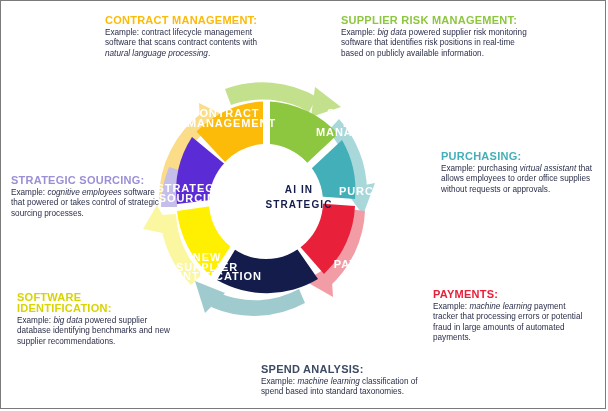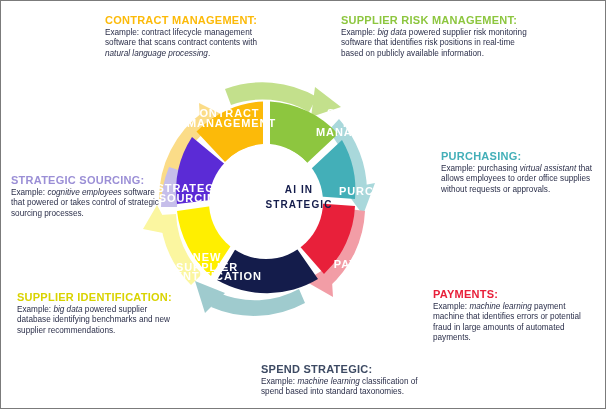--- a/index.html
+++ b/index.html
@@ -145,30 +145,30 @@
     <p class="body"><span>Example: purchasing </span><i>virtual assistant</i><span> that allows employees to order office supplies without requests or approvals.</span></p>
   </div>
 
   <div class="callout" style="left:340px;top:14px;width:192px;">
     <p class="title" style="color:#8DC63F;">SUPPLIER RISK MANAGEMENT:</p>
     <p class="body"><span>Example: </span><i>big data</i><span> powered supplier risk monitoring  software that identifies risk positions in real-time based on publicly available information.</span></p>
   </div>
 
   <div class="callout" style="left:432px;top:288px;width:158px;">
     <p class="title" style="color:#E8203A;">PAYMENTS:</p>
-    <p class="body"><span>Example: </span><i>machine learning</i><span> payment machine that identifies errors or potential fraud in large amounts of automated payments.</span></p>
+    <p class="body"><span>Example: </span><i>machine learning</i><span> payment tracker that processing errors or potential fraud in large amounts of automated payments.</span></p>
   </div>
 
   <div class="callout" style="left:260px;top:363px;width:180px;">
-    <p class="title" style="color:#3D4A63;">SPEND STRATEGIC:</p>
+    <p class="title" style="color:#3D4A63;">SPEND ANALYSIS:</p>
     <p class="body"><span>Example: </span><i>machine learning</i><span> classification of spend based into standard taxonomies.</span></p>
   </div>
 
   <div class="callout" style="left:16px;top:291px;width:160px;">
-    <p class="title" style="color:#D9D300;">SUPPLIER IDENTIFICATION:</p>
+    <p class="title" style="color:#D9D300;">SOFTWARE IDENTIFICATION:</p>
     <p class="body"><span>Example: </span><i>big data</i><span> powered supplier database identifying benchmarks and new supplier recommendations.</span></p>
   </div>
 
   <div class="callout" style="left:10px;top:151px;width:150px;">
     <p class="title" style="color:#9B8FD6;margin-top:23px;">STRATEGIC SOURCING:</p>
     <p class="body"><span>Example: </span><i>cognitive employees</i><span> software that powered or takes control of strategic sourcing processes.</span></p>
   </div>
 
 </div>
 

